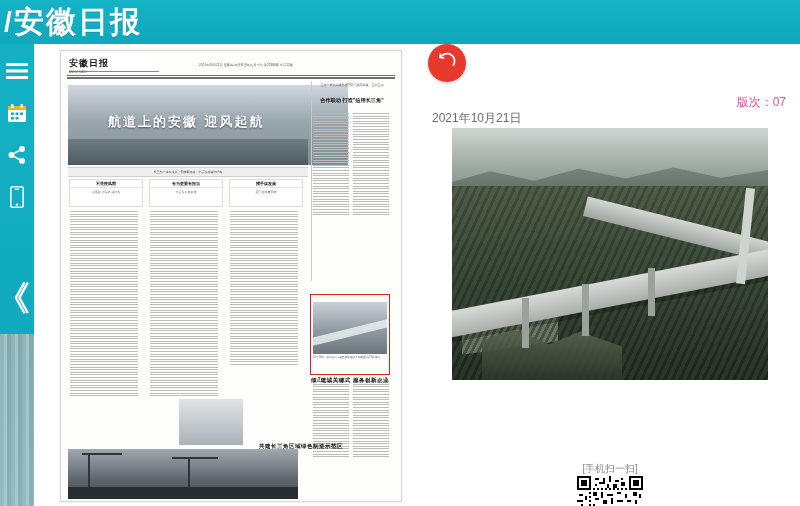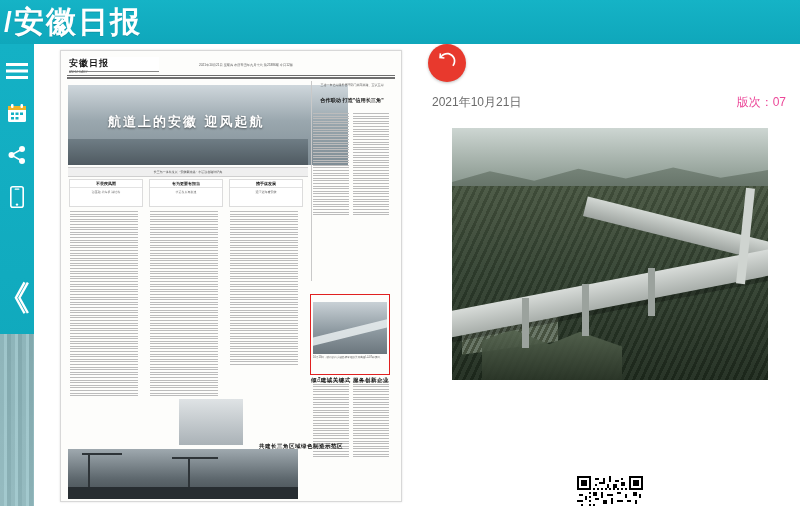--- a/index.html
+++ b/index.html
@@ -177,21 +177,21 @@
     position:absolute;left:8px;top:0px;width:38px;height:38px;border-radius:50%;
     background:#e8392d;
     display:flex;align-items:center;justify-content:center;
     box-shadow:0 1px 3px rgba(0,0,0,.25);
     cursor:pointer;
   }
   .detail-meta{
     position:absolute;left:0;top:50px;width:380px;height:22px;
   }
   .meta-date{
-    position:absolute;left:12px;top:0;font-size:12px;color:#6b6b6b;
+    position:absolute;left:12px;top:16px;font-size:12px;color:#6b6b6b;
   }
   .meta-edition{
     position:absolute;right:14px;top:0;font-size:12px;color:#ec4899;
   }
   .detail-photo{
     position:absolute;left:32px;top:84px;width:316px;height:252px;
     background:#2f3a33;
     overflow:hidden;
   }
   
@@ -755,20 +755,21 @@
       <div class="dp-valley"></div>
       <div class="dp-road2"></div>
       <div class="dp-road"></div>
       <div class="dp-pier" style="left:70px;top:170px;height:50px;"></div>
       <div class="dp-pier" style="left:130px;top:156px;height:52px;"></div>
       <div class="dp-pier" style="left:196px;top:140px;height:48px;"></div>
       <div class="dp-tower"></div>
     </div>
 
 
+    <div class="scan-label">[手机扫一扫]</div>
 
     <div class="qr-wrap">
       <svg class="qr" viewBox="0 0 33 33" shape-rendering="crispEdges" aria-hidden="true">
         <rect width="33" height="33" fill="#ffffff"></rect>
         <g fill="#000000">
 
           <rect x="0" y="0" width="7" height="1"></rect>
             <rect x="0" y="6" width="7" height="1"></rect>
           <rect x="0" y="0" width="1" height="7"></rect>
             <rect x="6" y="0" width="1" height="7"></rect>

